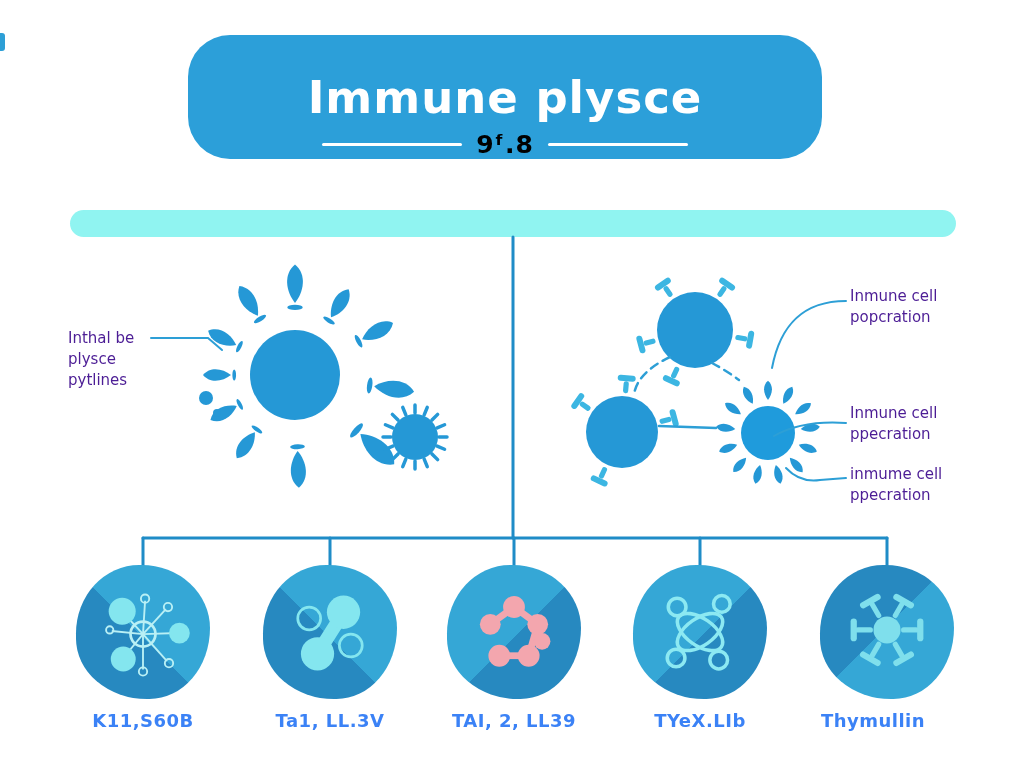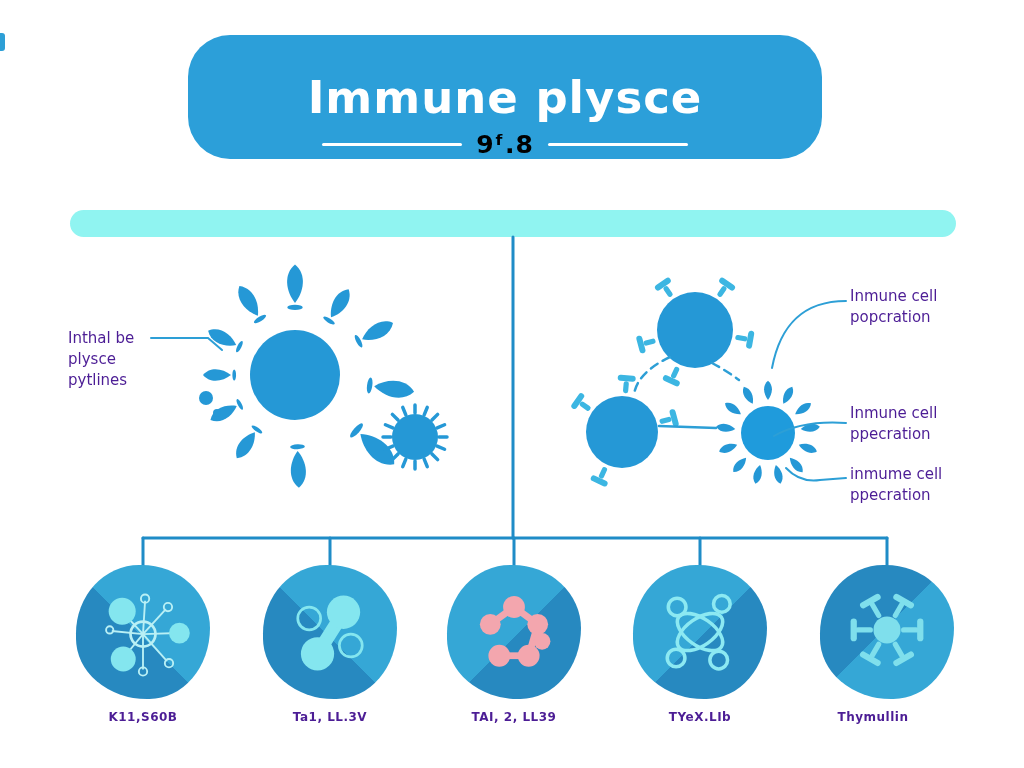--- a/index.html
+++ b/index.html
@@ -43,21 +43,21 @@
     position:absolute; top:565px; width:134px; height:134px;
     border-radius:48% 52% 46% 54% / 52% 48% 54% 46%;
     display:flex; align-items:center; justify-content:center;
   }
   .g-ne { background:linear-gradient(45deg,  #2789c0 48%, #35a7d6 48%); }
   .g-nw { background:linear-gradient(315deg, #2789c0 48%, #35a7d6 48%); }
   .g-se { background:linear-gradient(135deg, #2789c0 48%, #35a7d6 48%); }
   .node svg { width:104px; height:104px; }
   .node-label {
     position:absolute; top:710px; width:170px; text-align:center;
-    color:#4c1d95; font-size:12px; font-weight:bold; letter-spacing:0.5px;
+    color:#3b82f6; font-size:18px; font-weight:bold; letter-spacing:0.5px;
   }
   .edge-tick { position:absolute; left:0; top:33px; width:5px; height:18px;
                background:#2d9fd6; border-radius:0 3px 3px 0; }
 </style>
 </head>
 <body>
 
 <div class="stage">
 
   <div class="edge-tick"></div>

